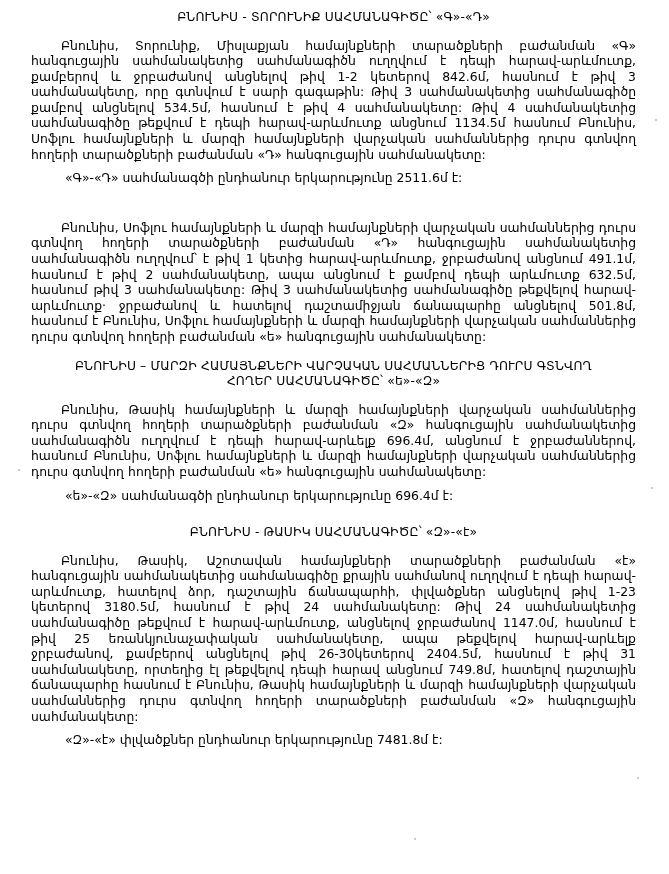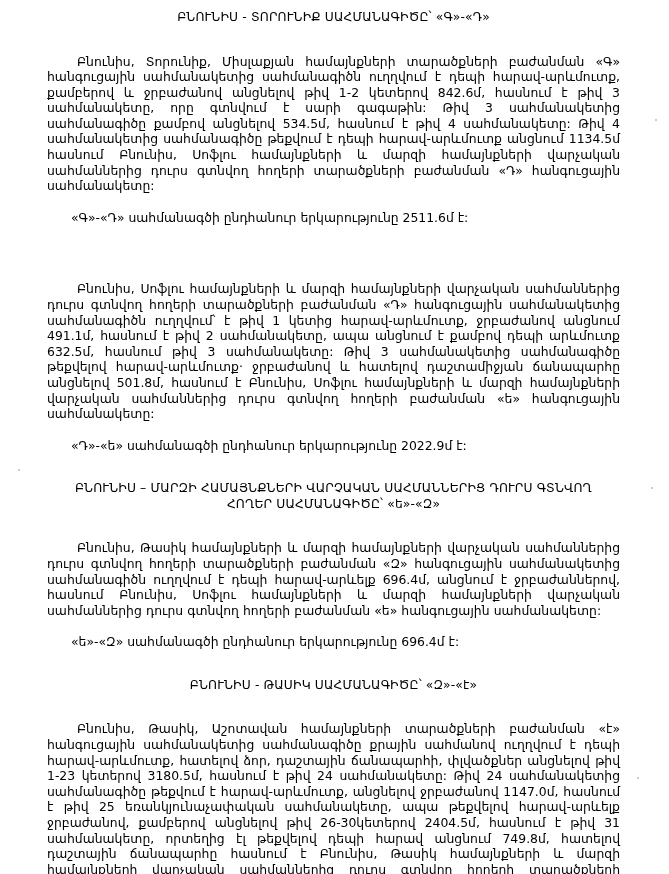--- a/index.html
+++ b/index.html
@@ -35,30 +35,30 @@
     margin: 0;
     padding: 0;
     white-space: pre-line;
   }
   .body-par {
     text-align: justify;
     text-justify: inter-word;
     font-size: 12.4px;
     line-height: 15.6px;
     text-indent: 30px;
-    margin: 16px;
+    margin: 0;
     padding: 0;
     word-spacing: 0.2px;
   }
   .summary-par {
     text-align: left;
     font-size: 12.4px;
     line-height: 15.6px;
     text-indent: 26px;
-    margin: 14px;
+    margin: 8px;
     padding: 0;
   }
   .gap-after-heading { height: 12px; }
   .gap-before-heading { height: 14px; }
 
   
   .speck {
     position: absolute;
     background: #b9b9b9;
     width: 2px;
@@ -77,21 +77,20 @@
     <div class="gap-after-heading"></div>
     <div class="body-par">Բնունիս, Տորունիք, Միսլաքյան համայնքների տարածքների բաժանման «Գ» հանգուցային սահմանակետից սահմանագիծն ուղղվում է դեպի հարավ-արևմուտք, քամբերով և ջրբաժանով անցնելով թիվ 1-2 կետերով 842.6մ, հասնում է թիվ 3 սահմանակետը, որը գտնվում է սարի գագաթին: Թիվ 3 սահմանակետից սահմանագիծը  քամբով անցնելով 534.5մ, հասնում է թիվ 4 սահմանակետը: Թիվ 4 սահմանակետից սահմանագիծը թեքվում է դեպի հարավ-արևմուտք անցնում 1134.5մ հասնում     Բնունիս, Սոֆլու համայնքների և մարզի համայնքների վարչական սահմաններից դուրս գտնվող հողերի տարածքների բաժանման «Դ»  հանգուցային սահմանակետը:</div>
     <div class="summary-par">«Գ»-«Դ» սահմանագծի ընդհանուր երկարությունը 2511.6մ է:</div>
   </div>
 
   <div class="gap-before-heading"></div>
 
   <div class="section">
     <div class="gap-after-heading"></div>
     <div class="body-par">Բնունիս, Սոֆլու համայնքների և մարզի համայնքների վարչական սահմաններից դուրս գտնվող  հողերի տարածքների բաժանման «Դ» հանգուցային սահմանակետից սահմանագիծն ուղղվում՝ է թիվ 1 կետից հարավ-արևմուտք, ջրբաժանով անցնում 491.1մ, հասնում է թիվ 2 սահմանակետը, ապա անցնում  է քամբով  դեպի արևմուտք 632.5մ, հասնում թիվ 3   սահմանակետը: Թիվ 3 սահմանակետից սահմանագիծը թեքվելով հարավ-արևմուտք·  ջրբաժանով և հատելով դաշտամիջյան ճանապարհը անցնելով 501.8մ,  հասնում է Բնունիս, Սոֆլու համայնքների և մարզի համայնքների վարչական սահմաններից դուրս գտնվող հողերի բաժանման   «ե» հանգուցային սահմանակետը:</div>
-    <div class="summary-par">«Դ»-«ե» սահմանագծի ընդհանուր երկարությունը  2022.9մ է:</div>
   </div>
 
   <div class="gap-before-heading"></div>
 
   <div class="section">
     <div class="heading">ԲՆՈՒՆԻՍ – ՄԱՐԶԻ  ՀԱՄԱՅՆՔՆԵՐԻ ՎԱՐՉԱԿԱՆ ՍԱՀՄԱՆՆԵՐԻՑ ԴՈՒՐՍ  ԳՏՆՎՈՂ
 ՀՈՂԵՐ ՍԱՀՄԱՆԱԳԻԾԸ՝  «ե»-«Զ»</div>
     <div class="gap-after-heading"></div>
     <div class="body-par">Բնունիս, Թասիկ համայնքների և մարզի համայնքների վարչական սահմաններից դուրս գտնվող հողերի  տարածքների բաժանման «Զ» հանգուցային սահմանակետից սահմանագիծն ուղղվում է դեպի հարավ-արևելք  696.4մ, անցնում է ջրբաժաններով, հասնում  Բնունիս, Սոֆլու համայնքների և մարզի համայնքների վարչական սահմաններից դուրս գտնվող հողերի բաժանման «ե» հանգուցային սահմանակետը:</div>
     <div class="summary-par">«ե»-«Զ» սահմանագծի ընդհանուր երկարությունը  696.4մ է:</div>

